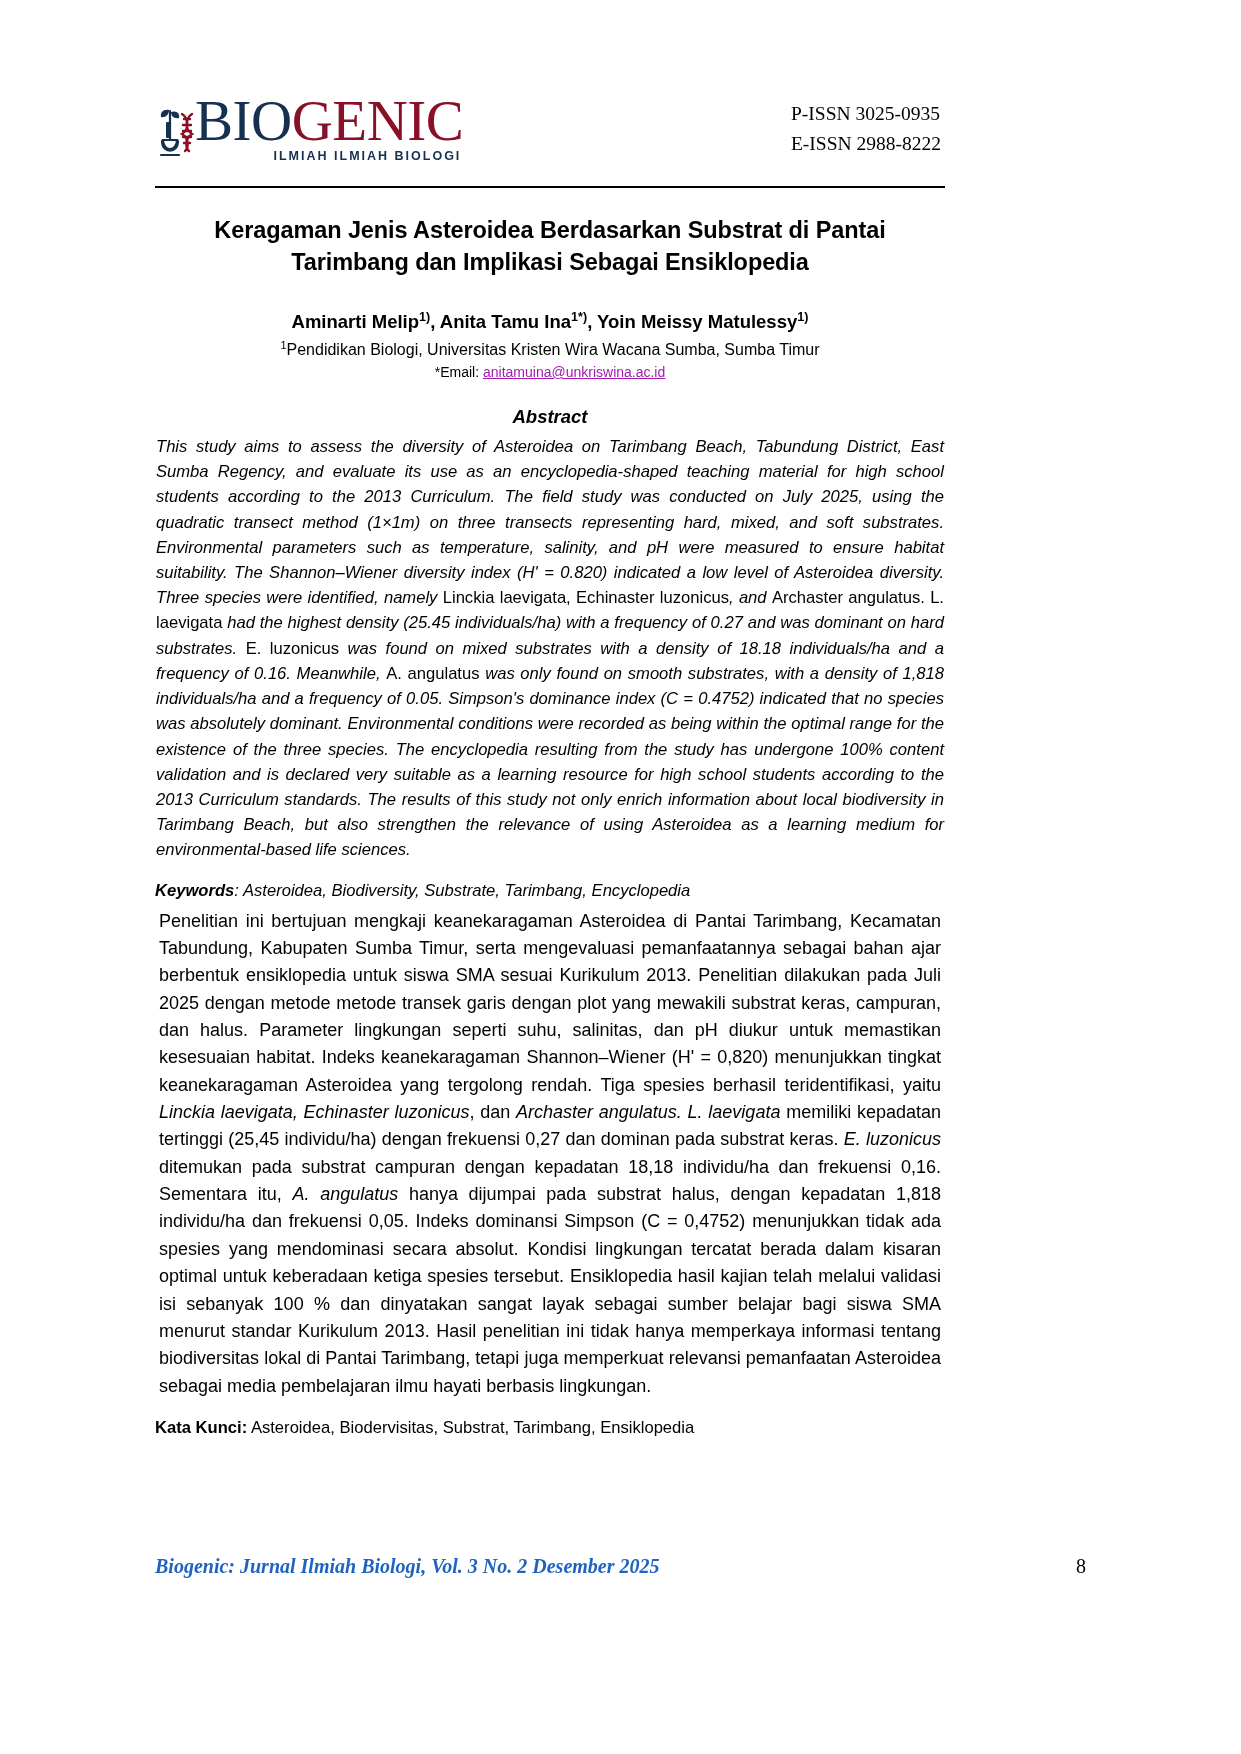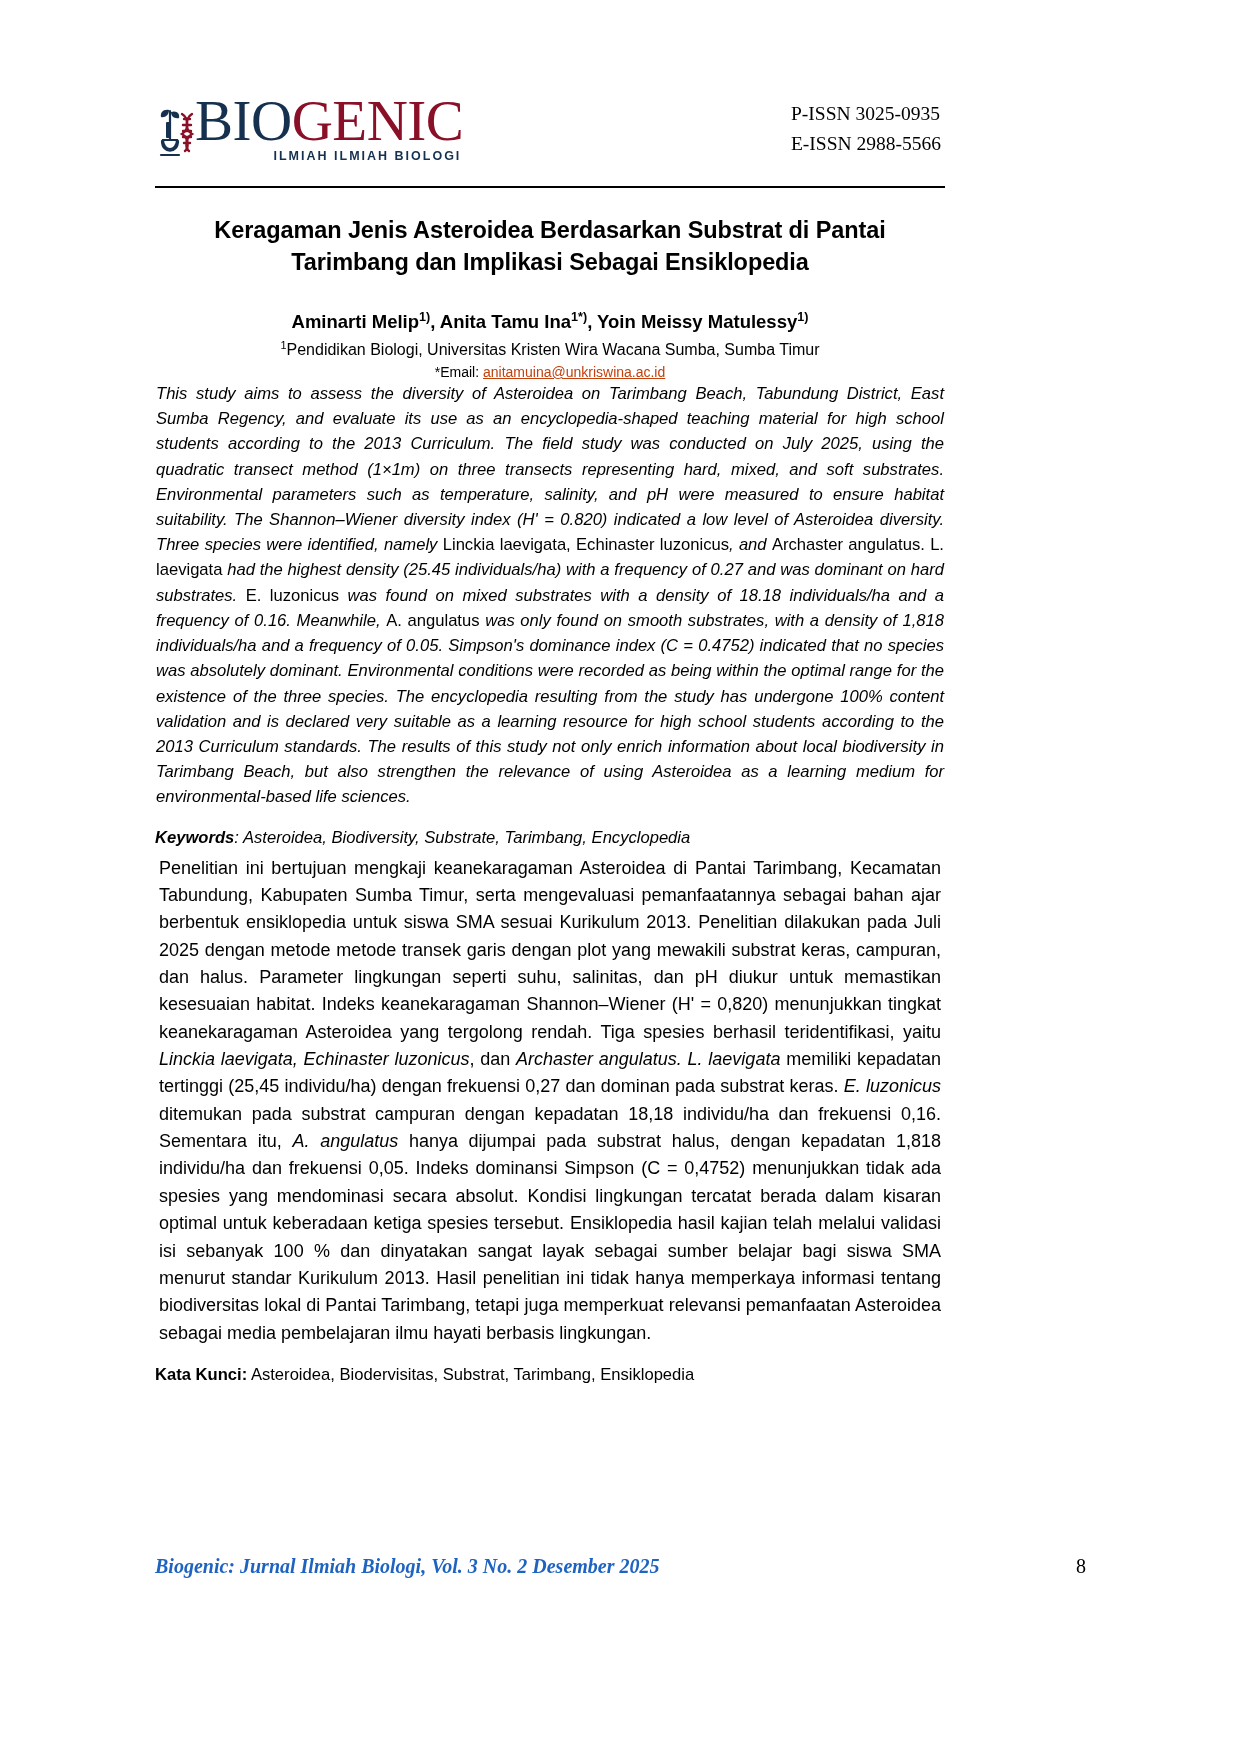--- a/index.html
+++ b/index.html
@@ -117,21 +117,21 @@
     margin-top: 3px;
     line-height: 1.35;
   }
   .email-line {
     font-family: "Liberation Sans Narrow", "Liberation Sans", sans-serif;
     font-size: 14px;
     text-align: center;
     margin-top: 3px;
   }
   .email-link {
-    color: #c2410c;
+    color: #a21caf;
     text-decoration: underline;
   }
   sup { font-size: 0.68em; vertical-align: super; }
 
   
   .sec-head {
     font-family: "Liberation Sans Narrow", "Liberation Sans", sans-serif;
     font-size: 18.5px;
     font-weight: bold;
     text-align: center;
@@ -227,39 +227,40 @@
             </g>
           </svg>
         </span>
         <span class="logo-text">
           <span class="logo-word"><span class="b">B</span><span class="io">IO</span><span class="genic">GENIC</span></span>
           <span class="logo-sub">ILMIAH ILMIAH BIOLOGI</span>
         </span>
       </div>
       <div class="issn-block">
         <div>P-ISSN 3025-0935</div>
-        <div>E-ISSN 2988-5566</div>
+        <div>E-ISSN 2988-8222</div>
       </div>
     </div>
 
     <hr class="rule">
 
     <div class="title">Keragaman Jenis Asteroidea Berdasarkan Substrat di Pantai Tarimbang dan Implikasi Sebagai Ensiklopedia</div>
 
     <div class="authors">
       Aminarti Melip<sup>1)</sup>, Anita Tamu Ina<sup>1*)</sup>, Yoin Meissy Matulessy<sup>1)</sup>
     </div>
     <div class="affil">
       <sup>1</sup>Pendidikan Biologi, Universitas Kristen Wira Wacana Sumba, Sumba Timur
     </div>
     <div class="email-line">
       <span>*Email:</span>
       <a class="email-link" href="#">anitamuina@unkriswina.ac.id</a>
     </div>
 
+    <div class="sec-head ital">Abstract</div>
     <p class="abs-en"><span>This study aims to assess the diversity of Asteroidea on Tarimbang Beach, Tabundung District, East Sumba Regency, and evaluate its use as an encyclopedia-shaped teaching material for high school students according to the 2013 Curriculum. The field study was conducted on July 2025, using the quadratic transect method (1×1m) on three transects representing hard, mixed, and soft substrates. Environmental parameters such as temperature, salinity, and pH were measured to ensure habitat suitability. The Shannon–Wiener diversity index (H' = 0.820) indicated a low level of Asteroidea diversity. Three species were identified, namely </span><span class="up">Linckia laevigata, Echinaster luzonicus</span><span>, and </span><span class="up">Archaster angulatus. L. laevigata</span><span> had the highest density (25.45 individuals/ha) with a frequency of 0.27 and was dominant on hard substrates. </span><span class="up">E. luzonicus</span><span> was found on mixed substrates with a density of 18.18 individuals/ha and a frequency of 0.16. Meanwhile, </span><span class="up">A. angulatus</span><span> was only found on smooth substrates, with a density of 1,818 individuals/ha and a frequency of 0.05. Simpson's dominance index (C = 0.4752) indicated that no species was absolutely dominant. Environmental conditions were recorded as being within the optimal range for the existence of the three species. The encyclopedia resulting from the study has undergone 100% content validation and is declared very suitable as a learning resource for high school students according to the 2013 Curriculum standards. The results of this study not only enrich information about local biodiversity in Tarimbang Beach, but also strengthen the relevance of using Asteroidea as a learning medium for environmental-based life sciences.</span></p>
 
     <div class="kw"><b>Keywords</b><span>: </span><span>Asteroidea, Biodiversity, Substrate, Tarimbang, Encyclopedia</span></div>
 
     <p class="abs-id"><span>Penelitian ini bertujuan mengkaji keanekaragaman Asteroidea di Pantai Tarimbang, Kecamatan Tabundung, Kabupaten Sumba Timur, serta mengevaluasi pemanfaatannya sebagai bahan ajar berbentuk ensiklopedia untuk siswa SMA sesuai Kurikulum 2013. Penelitian dilakukan pada Juli 2025 dengan metode metode transek garis dengan plot yang mewakili substrat keras, campuran, dan halus. Parameter lingkungan seperti suhu, salinitas, dan pH diukur untuk memastikan kesesuaian habitat. Indeks keanekaragaman Shannon–Wiener (H' = 0,820) menunjukkan tingkat keanekaragaman Asteroidea yang tergolong rendah. Tiga spesies berhasil teridentifikasi, yaitu </span><span class="it">Linckia laevigata, Echinaster luzonicus</span><span>, dan </span><span class="it">Archaster angulatus. L. laevigata</span><span> memiliki kepadatan tertinggi (25,45 individu/ha) dengan frekuensi 0,27 dan dominan pada substrat keras. </span><span class="it">E. luzonicus</span><span> ditemukan pada substrat campuran dengan kepadatan 18,18 individu/ha dan frekuensi 0,16. Sementara itu, </span><span class="it">A. angulatus</span><span> hanya dijumpai pada substrat halus, dengan kepadatan 1,818 individu/ha dan frekuensi 0,05. Indeks dominansi Simpson (C = 0,4752) menunjukkan tidak ada spesies yang mendominasi secara absolut. Kondisi lingkungan tercatat berada dalam kisaran optimal untuk keberadaan ketiga spesies tersebut. Ensiklopedia hasil kajian telah melalui validasi isi sebanyak 100 % dan dinyatakan sangat layak sebagai sumber belajar bagi siswa SMA menurut standar Kurikulum 2013. Hasil penelitian ini tidak hanya memperkaya informasi tentang biodiversitas lokal di Pantai Tarimbang, tetapi juga memperkuat relevansi pemanfaatan Asteroidea sebagai media pembelajaran ilmu hayati berbasis lingkungan.</span></p>
 
     <div class="kk"><b>Kata Kunci:</b><span> Asteroidea, Biodervisitas, Substrat, Tarimbang, Ensiklopedia</span></div>
 
   </div>
 

